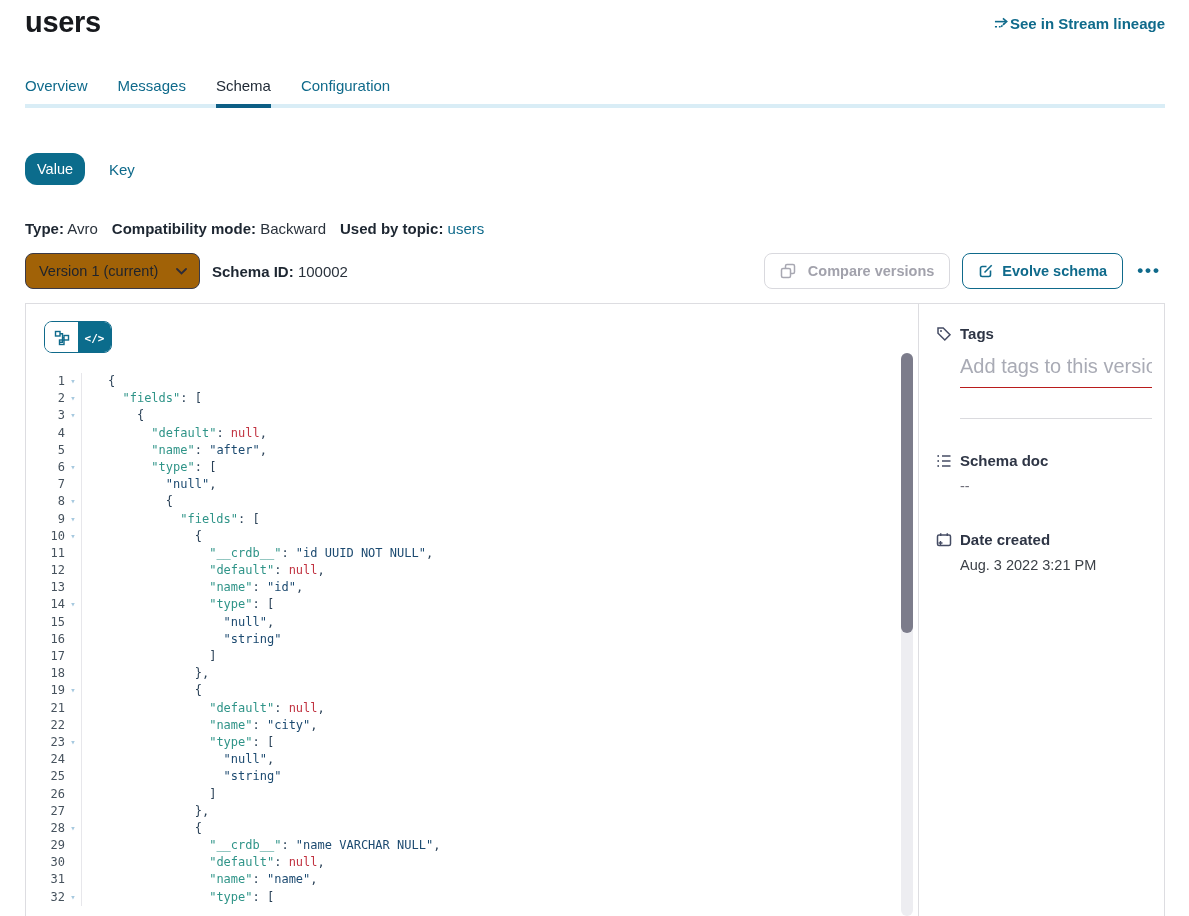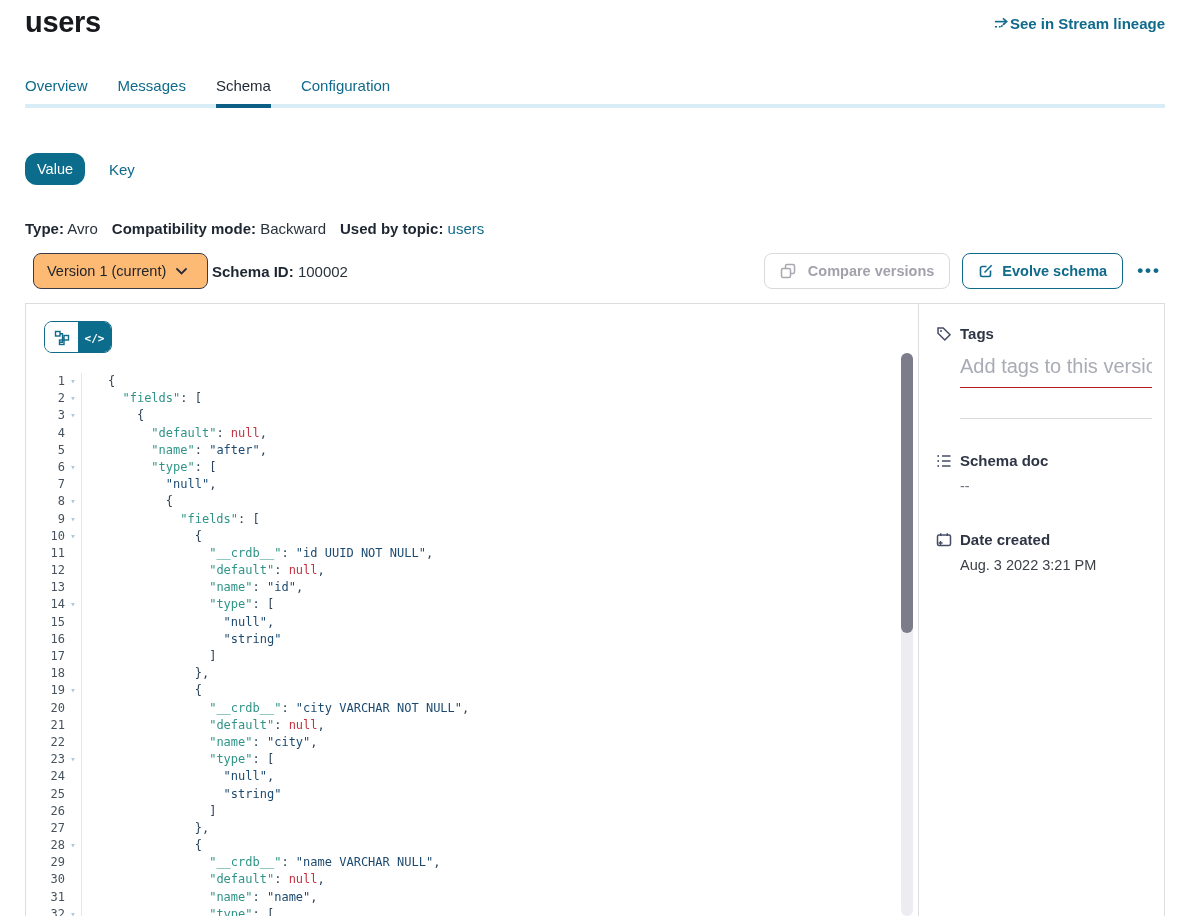--- a/index.html
+++ b/index.html
@@ -28,21 +28,21 @@
   
   #meta { left:25px; top:220px; display:flex; gap:14px; font-size:15px; color:#2a323c; }
   #meta b { color:#1d2631; }
   #meta .lnk { color:var(--accent); cursor:pointer; }
 
   
   #controls { left:25px; top:253px; width:1140px; height:36px; display:flex; align-items:center; }
   .sel-wrap { position:relative; width:175px; height:36px; }
   .sel-wrap select { appearance:none; -webkit-appearance:none; width:100%; height:100%;
     border:1px solid #3a3a49; border-radius:8px; padding:0 30px 0 13px; font-size:14.5px;
-    color:#20242c; background:#fdba74; font-family:inherit; cursor:pointer;margin-left:8px; }
+    color:#20242c; background:#a16207; font-family:inherit; cursor:pointer; }
   .sel-wrap svg { position:absolute; right:13px; top:15px; pointer-events:none; }
   #schema-id { margin-left:12px; font-size:15px; }
   #schema-id b { color:#1d2631; }
   .spacer { flex:1; }
   .btn { height:36px; border-radius:8px; background:#fff; display:flex; align-items:center; gap:8px;
     font-size:14.5px; padding:0 15px; font-family:inherit; cursor:pointer; }
   #compare-btn { border:1px solid #d9d9de; color:#a2a2ac; font-weight:600;gap:12px; }
   #evolve-btn { border:1px solid var(--accent); color:var(--accent); font-weight:700; margin-left:12px; }
   #more-btn { margin-left:10px; border:none; background:none; color:var(--accent); font-size:17px;
     font-weight:bold; letter-spacing:2px; cursor:pointer; padding:0 4px; line-height:36px; }
@@ -255,25 +255,20 @@
           <span class="ln">18</span>
           <span class="fold"></span>
           <span class="ct"><span class="p">            },</span></span>
         </div>
         <div class="row">
           <span class="ln">19</span>
           <span class="fold">▾</span>
           <span class="ct"><span class="p">            {</span></span>
         </div>
         <div class="row">
-          <span class="ln">20</span>
-          <span class="fold"></span>
-          <span class="ct"><span class="p">              </span><span class="k">"__crdb__"</span><span class="p">: </span><span class="s">"city VARCHAR NOT NULL"</span><span class="p">,</span></span>
-        </div>
-        <div class="row">
           <span class="ln">21</span>
           <span class="fold"></span>
           <span class="ct"><span class="p">              </span><span class="k">"default"</span><span class="p">: </span><span class="nl">null</span><span class="p">,</span></span>
         </div>
         <div class="row">
           <span class="ln">22</span>
           <span class="fold"></span>
           <span class="ct"><span class="p">              </span><span class="k">"name"</span><span class="p">: </span><span class="s">"city"</span><span class="p">,</span></span>
         </div>
         <div class="row">

